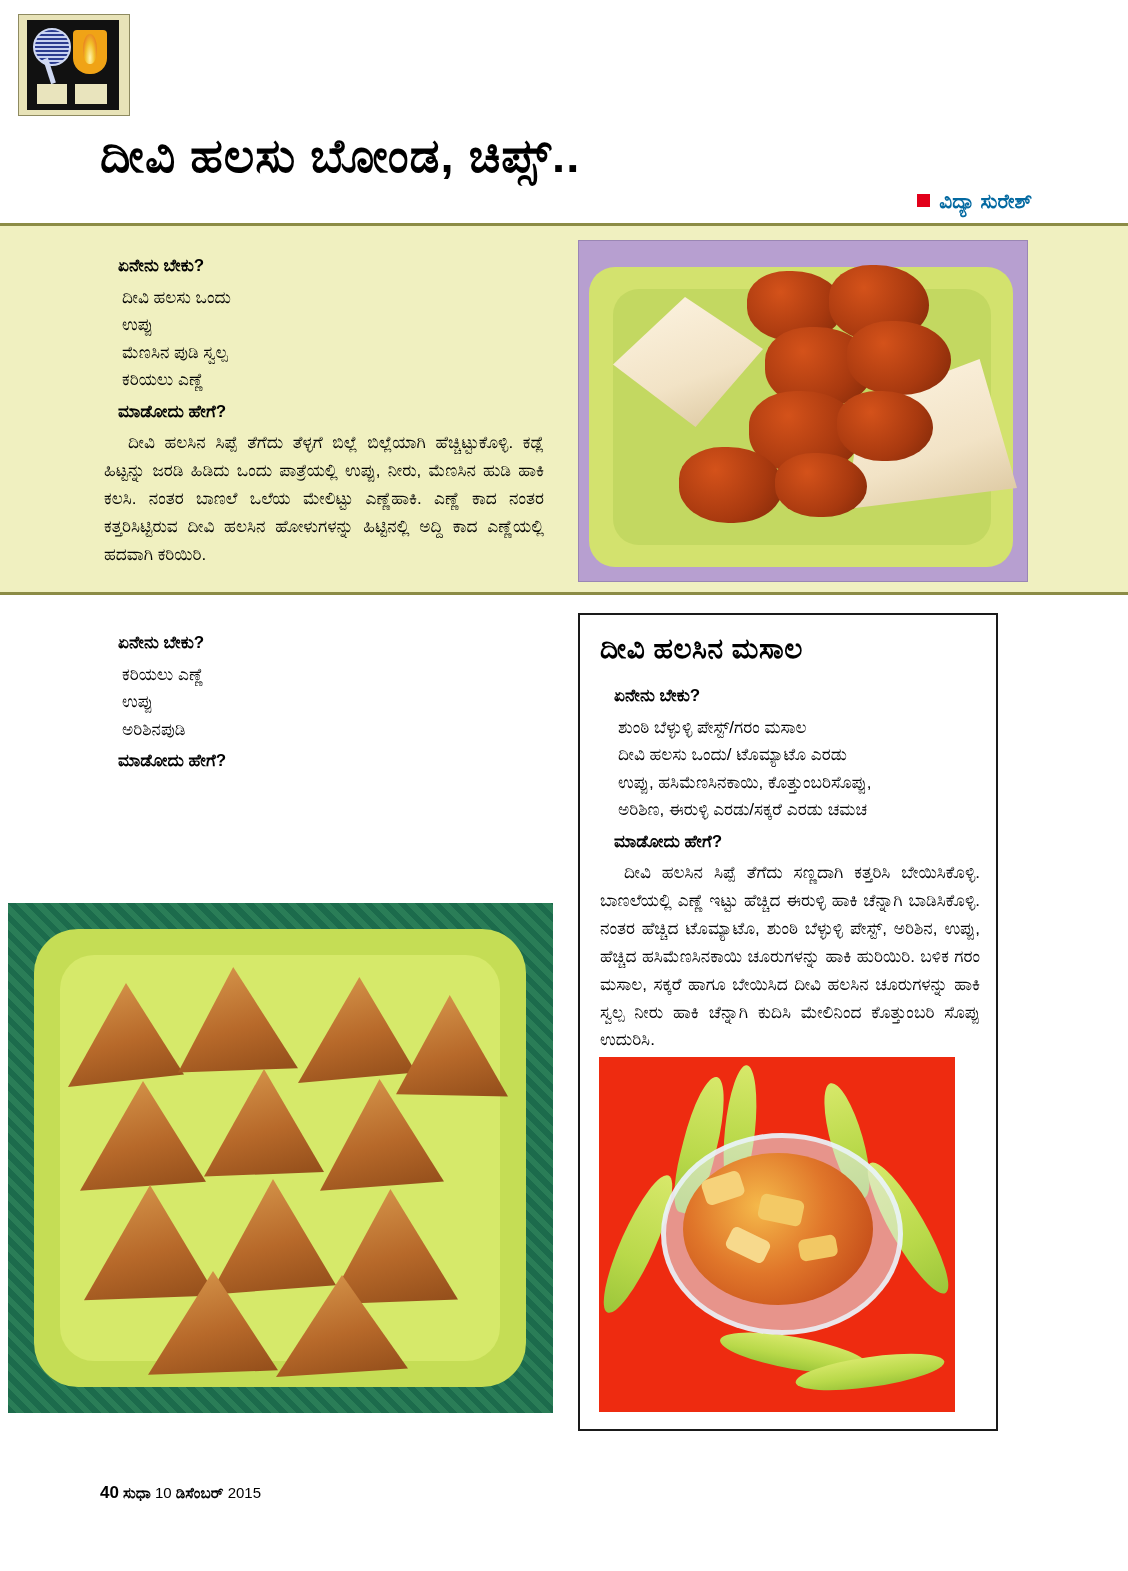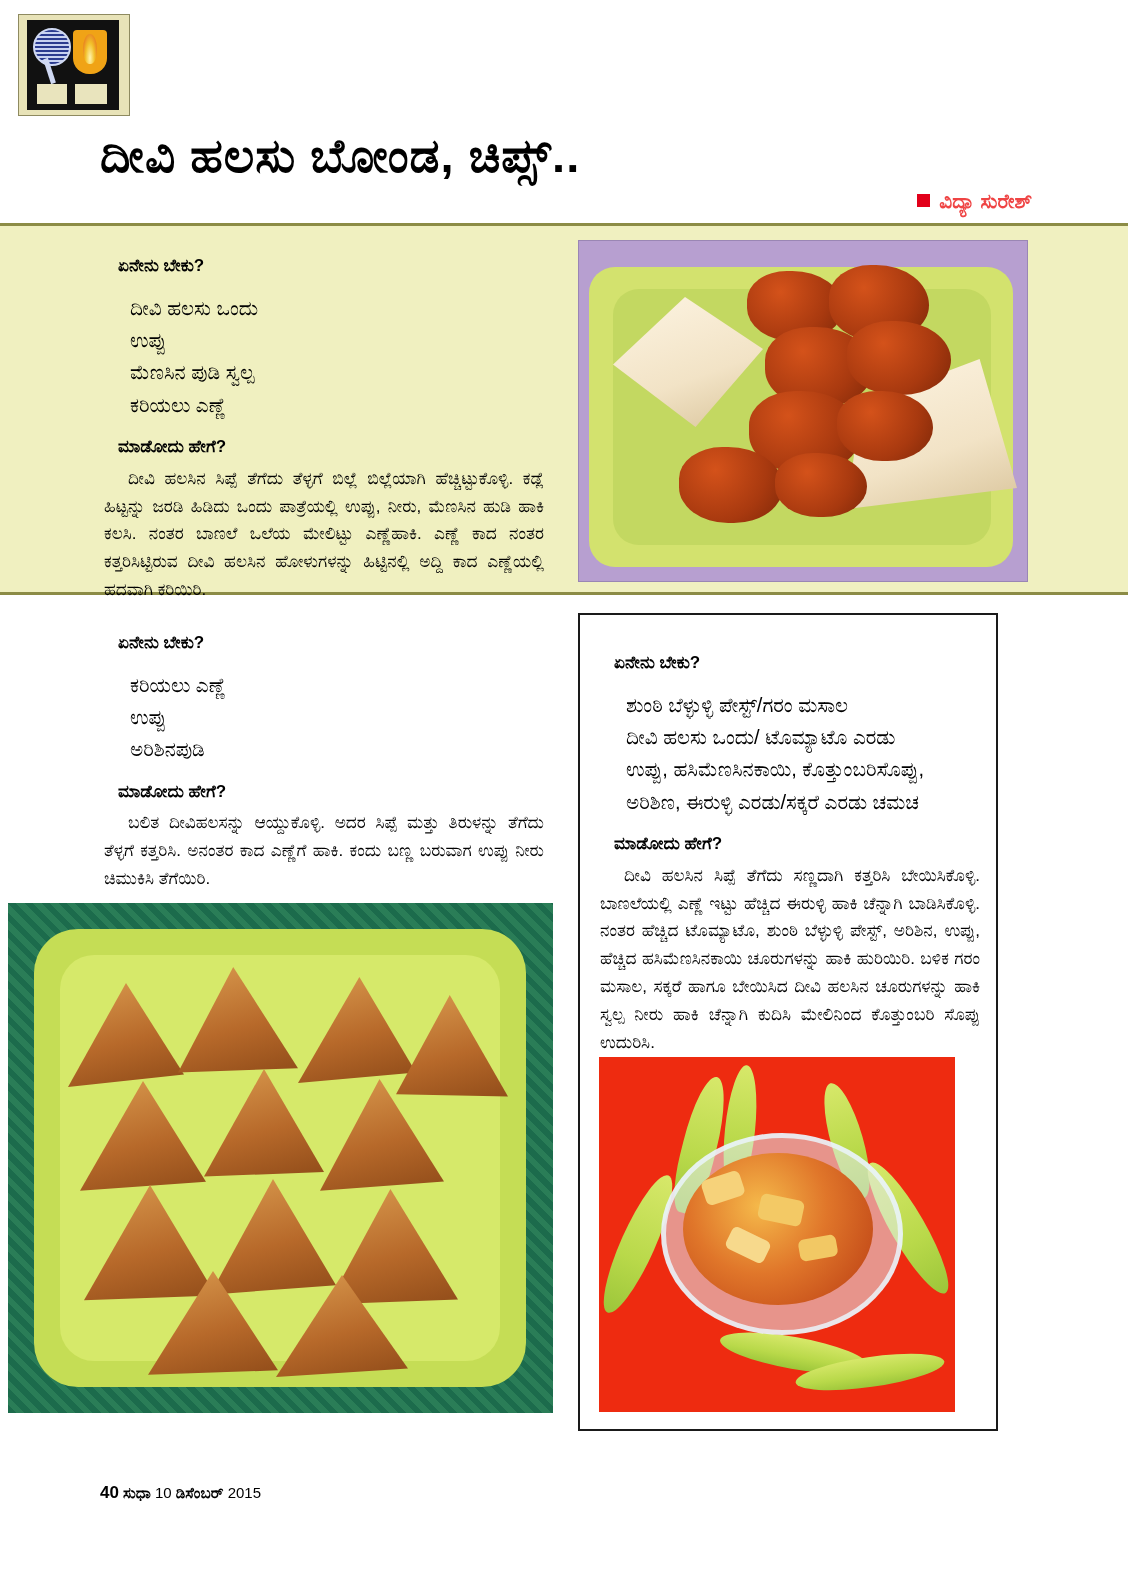--- a/index.html
+++ b/index.html
@@ -104,21 +104,21 @@
     letter-spacing: 1px;
     color: #000;
     white-space: nowrap;
   }
   .byline {
     position: absolute;
     right: 96px;
     top: 190px;
     font-size: 20px;
     font-weight: bold;
-    color: #ef4444;
+    color: #0369a1;
     white-space: nowrap;
   }
   .byline .bullet {
     display: inline-block;
     width: 13px;
     height: 13px;
     background: #e2001a;
     margin-right: 9px;
     vertical-align: middle;
     position: relative;
@@ -165,24 +165,24 @@
     width: 440px;
   }
   .block-chips {
     position: absolute;
     left: 104px;
     top: 615px;
     width: 440px;
   }
 
   .ing {
-    margin: 12px;
+    margin: 4px;
     padding: 0;
     list-style: none;
-    font-size: 20px;
+    font-size: 17px;
     line-height: 1.62;
   }
   .ing li { white-space: nowrap; }
   .ing.indent li { padding-left: 14px; }
 
   .lead {
     font-size: 17px;
     line-height: 1.64;
     margin: 4px 0 0 0;
     text-align: justify;
@@ -341,21 +341,20 @@
 
   <div class="block-chips">
     <div style="height:14px"></div>
     <p class="q pad">ಏನೇನು ಬೇಕು?</p>
     <ul class="ing indent">
       <li>ಕರಿಯಲು ಎಣ್ಣೆ</li>
       <li>ಉಪ್ಪು</li>
       <li>ಅರಿಶಿನಪುಡಿ</li>
     </ul>
     <p class="q pad">ಮಾಡೋದು ಹೇಗೆ?</p>
-    <p class="lead">ಬಲಿತ ದೀವಿಹಲಸನ್ನು ಆಯ್ದುಕೊಳ್ಳಿ. ಅದರ ಸಿಪ್ಪೆ ಮತ್ತು ತಿರುಳನ್ನು ತೆಗೆದು ತೆಳ್ಳಗೆ ಕತ್ತರಿಸಿ. ಅನಂತರ ಕಾದ ಎಣ್ಣೆಗೆ ಹಾಕಿ. ಕಂದು ಬಣ್ಣ ಬರುವಾಗ ಉಪ್ಪು ನೀರು ಚಿಮುಕಿಸಿ ತೆಗೆಯಿರಿ.</p>
   </div>
 
   <div class="img-chips">
     <div style="position:absolute;inset:0;background:repeating-linear-gradient(45deg,#1c6b4c 0 6px,#2a7d57 6px 12px);"></div>
     <div class="plate" style="left:26px;top:26px;width:492px;height:458px;background:#c5dd55;border-radius:44px;"></div>
     <div class="plate" style="left:52px;top:52px;width:440px;height:406px;background:#d6e96a;border-radius:34px;"></div>
     <div class="chip" style="left:60px;top:80px;width:116px;height:104px;clip-path:polygon(50% 0%,100% 88%,0% 100%);"></div>
     <div class="chip" style="left:170px;top:64px;width:120px;height:110px;clip-path:polygon(46% 0%,100% 92%,0% 96%);"></div>
     <div class="chip" style="left:290px;top:74px;width:118px;height:106px;clip-path:polygon(52% 0%,100% 90%,0% 100%);"></div>
     <div class="chip" style="left:388px;top:92px;width:112px;height:108px;clip-path:polygon(48% 0%,100% 94%,0% 92%);"></div>
@@ -364,20 +363,21 @@
     <div class="chip" style="left:312px;top:176px;width:124px;height:114px;clip-path:polygon(48% 0%,100% 90%,0% 98%);"></div>
     <div class="chip" style="left:76px;top:282px;width:132px;height:120px;clip-path:polygon(50% 0%,100% 92%,0% 96%);"></div>
     <div class="chip" style="left:202px;top:276px;width:126px;height:118px;clip-path:polygon(50% 0%,100% 90%,0% 98%);"></div>
     <div class="chip" style="left:320px;top:286px;width:130px;height:120px;clip-path:polygon(48% 0%,100% 92%,0% 96%);"></div>
     <div class="chip" style="left:140px;top:368px;width:130px;height:108px;clip-path:polygon(50% 0%,100% 92%,0% 96%);"></div>
     <div class="chip" style="left:268px;top:372px;width:132px;height:104px;clip-path:polygon(50% 0%,100% 90%,0% 98%);"></div>
   </div>
 
   <div class="box-masala">
     <div class="inner">
+      <h2 class="recipe-title">ದೀವಿ ಹಲಸಿನ ಮಸಾಲ</h2>
       <div style="height:16px"></div>
       <p class="q pad">ಏನೇನು ಬೇಕು?</p>
       <ul class="ing indent">
         <li>ಶುಂಠಿ ಬೆಳ್ಳುಳ್ಳಿ ಪೇಸ್ಟ್/ಗರಂ ಮಸಾಲ</li>
         <li>ದೀವಿ ಹಲಸು ಒಂದು/ ಟೊಮ್ಯಾಟೊ ಎರಡು</li>
         <li>ಉಪ್ಪು, ಹಸಿಮೆಣಸಿನಕಾಯಿ, ಕೊತ್ತುಂಬರಿಸೊಪ್ಪು,</li>
         <li>ಅರಿಶಿಣ, ಈರುಳ್ಳಿ ಎರಡು/ಸಕ್ಕರೆ ಎರಡು ಚಮಚ</li>
       </ul>
       <p class="q pad">ಮಾಡೋದು ಹೇಗೆ?</p>
       <p class="masala-body">ದೀವಿ ಹಲಸಿನ ಸಿಪ್ಪೆ ತೆಗೆದು ಸಣ್ಣದಾಗಿ ಕತ್ತರಿಸಿ ಬೇಯಿಸಿಕೊಳ್ಳಿ. ಬಾಣಲೆಯಲ್ಲಿ ಎಣ್ಣೆ ಇಟ್ಟು ಹೆಚ್ಚಿದ ಈರುಳ್ಳಿ ಹಾಕಿ ಚೆನ್ನಾಗಿ ಬಾಡಿಸಿಕೊಳ್ಳಿ. ನಂತರ ಹೆಚ್ಚಿದ ಟೊಮ್ಯಾಟೊ, ಶುಂಠಿ ಬೆಳ್ಳುಳ್ಳಿ ಪೇಸ್ಟ್, ಅರಿಶಿನ, ಉಪ್ಪು, ಹೆಚ್ಚಿದ ಹಸಿಮೆಣಸಿನಕಾಯಿ ಚೂರುಗಳನ್ನು ಹಾಕಿ ಹುರಿಯಿರಿ. ಬಳಿಕ ಗರಂ ಮಸಾಲ, ಸಕ್ಕರೆ ಹಾಗೂ ಬೇಯಿಸಿದ ದೀವಿ ಹಲಸಿನ ಚೂರುಗಳನ್ನು ಹಾಕಿ ಸ್ವಲ್ಪ ನೀರು ಹಾಕಿ ಚೆನ್ನಾಗಿ ಕುದಿಸಿ ಮೇಲಿನಿಂದ ಕೊತ್ತುಂಬರಿ ಸೊಪ್ಪು ಉದುರಿಸಿ.</p>

